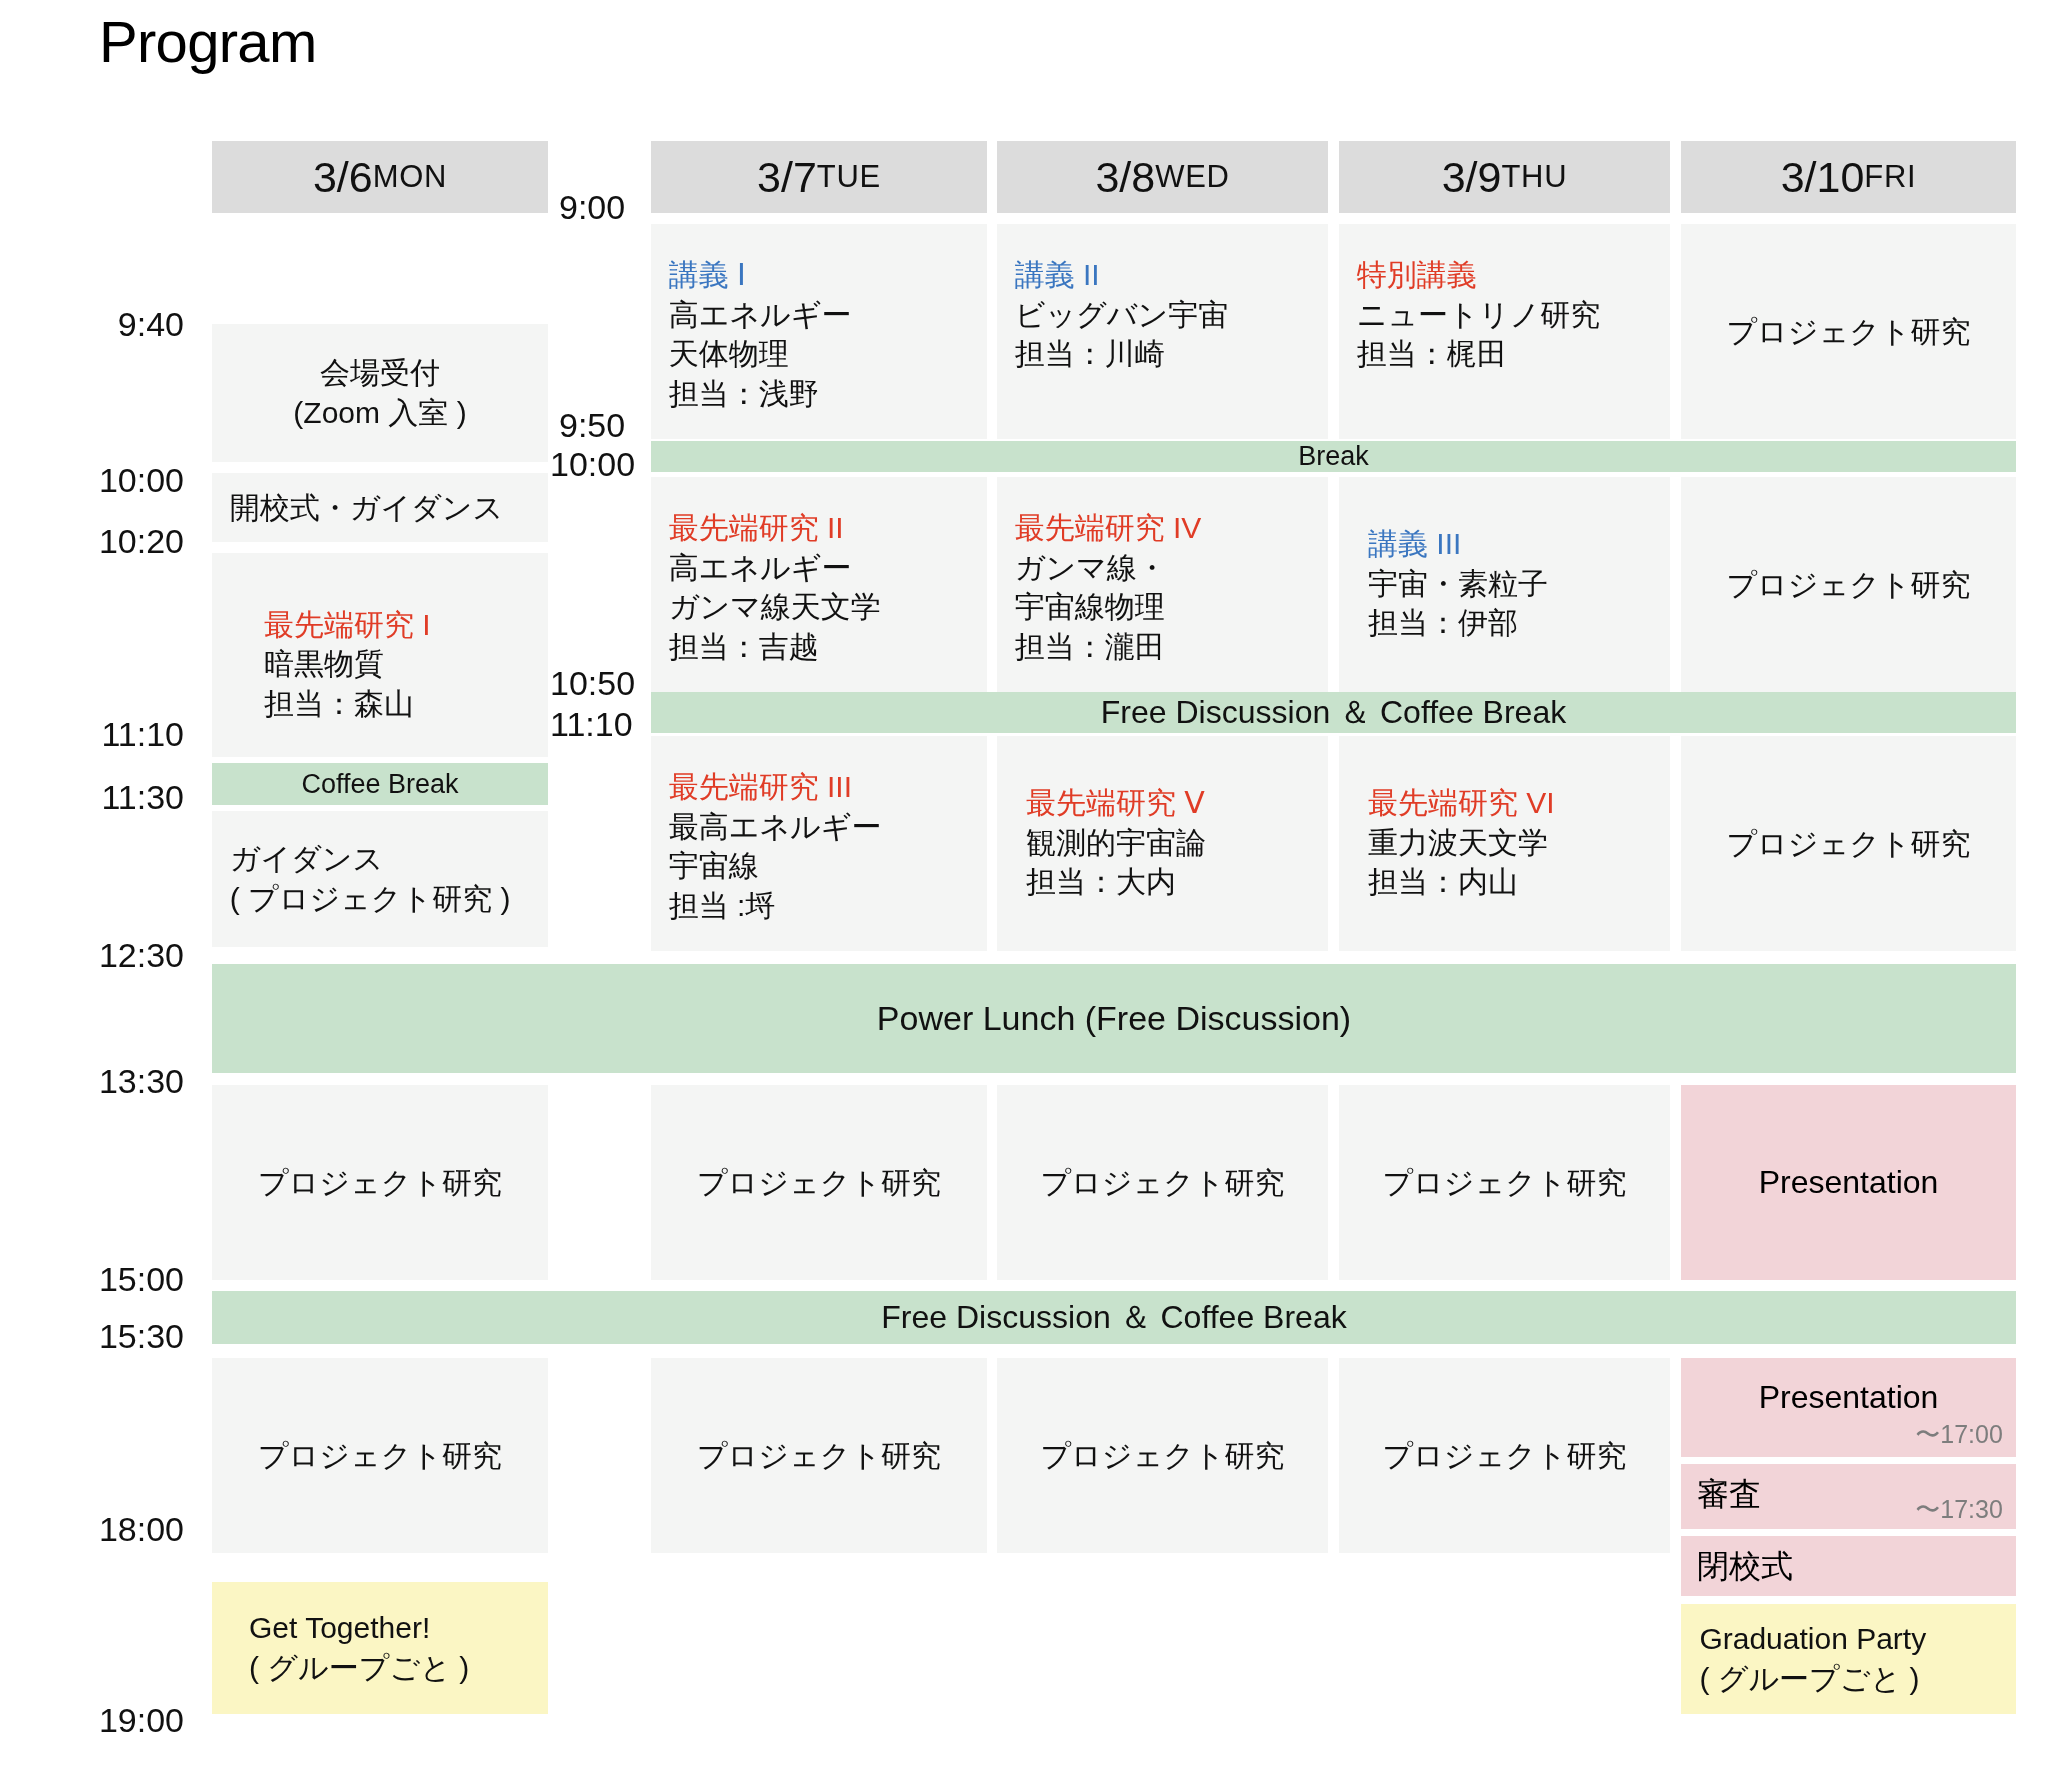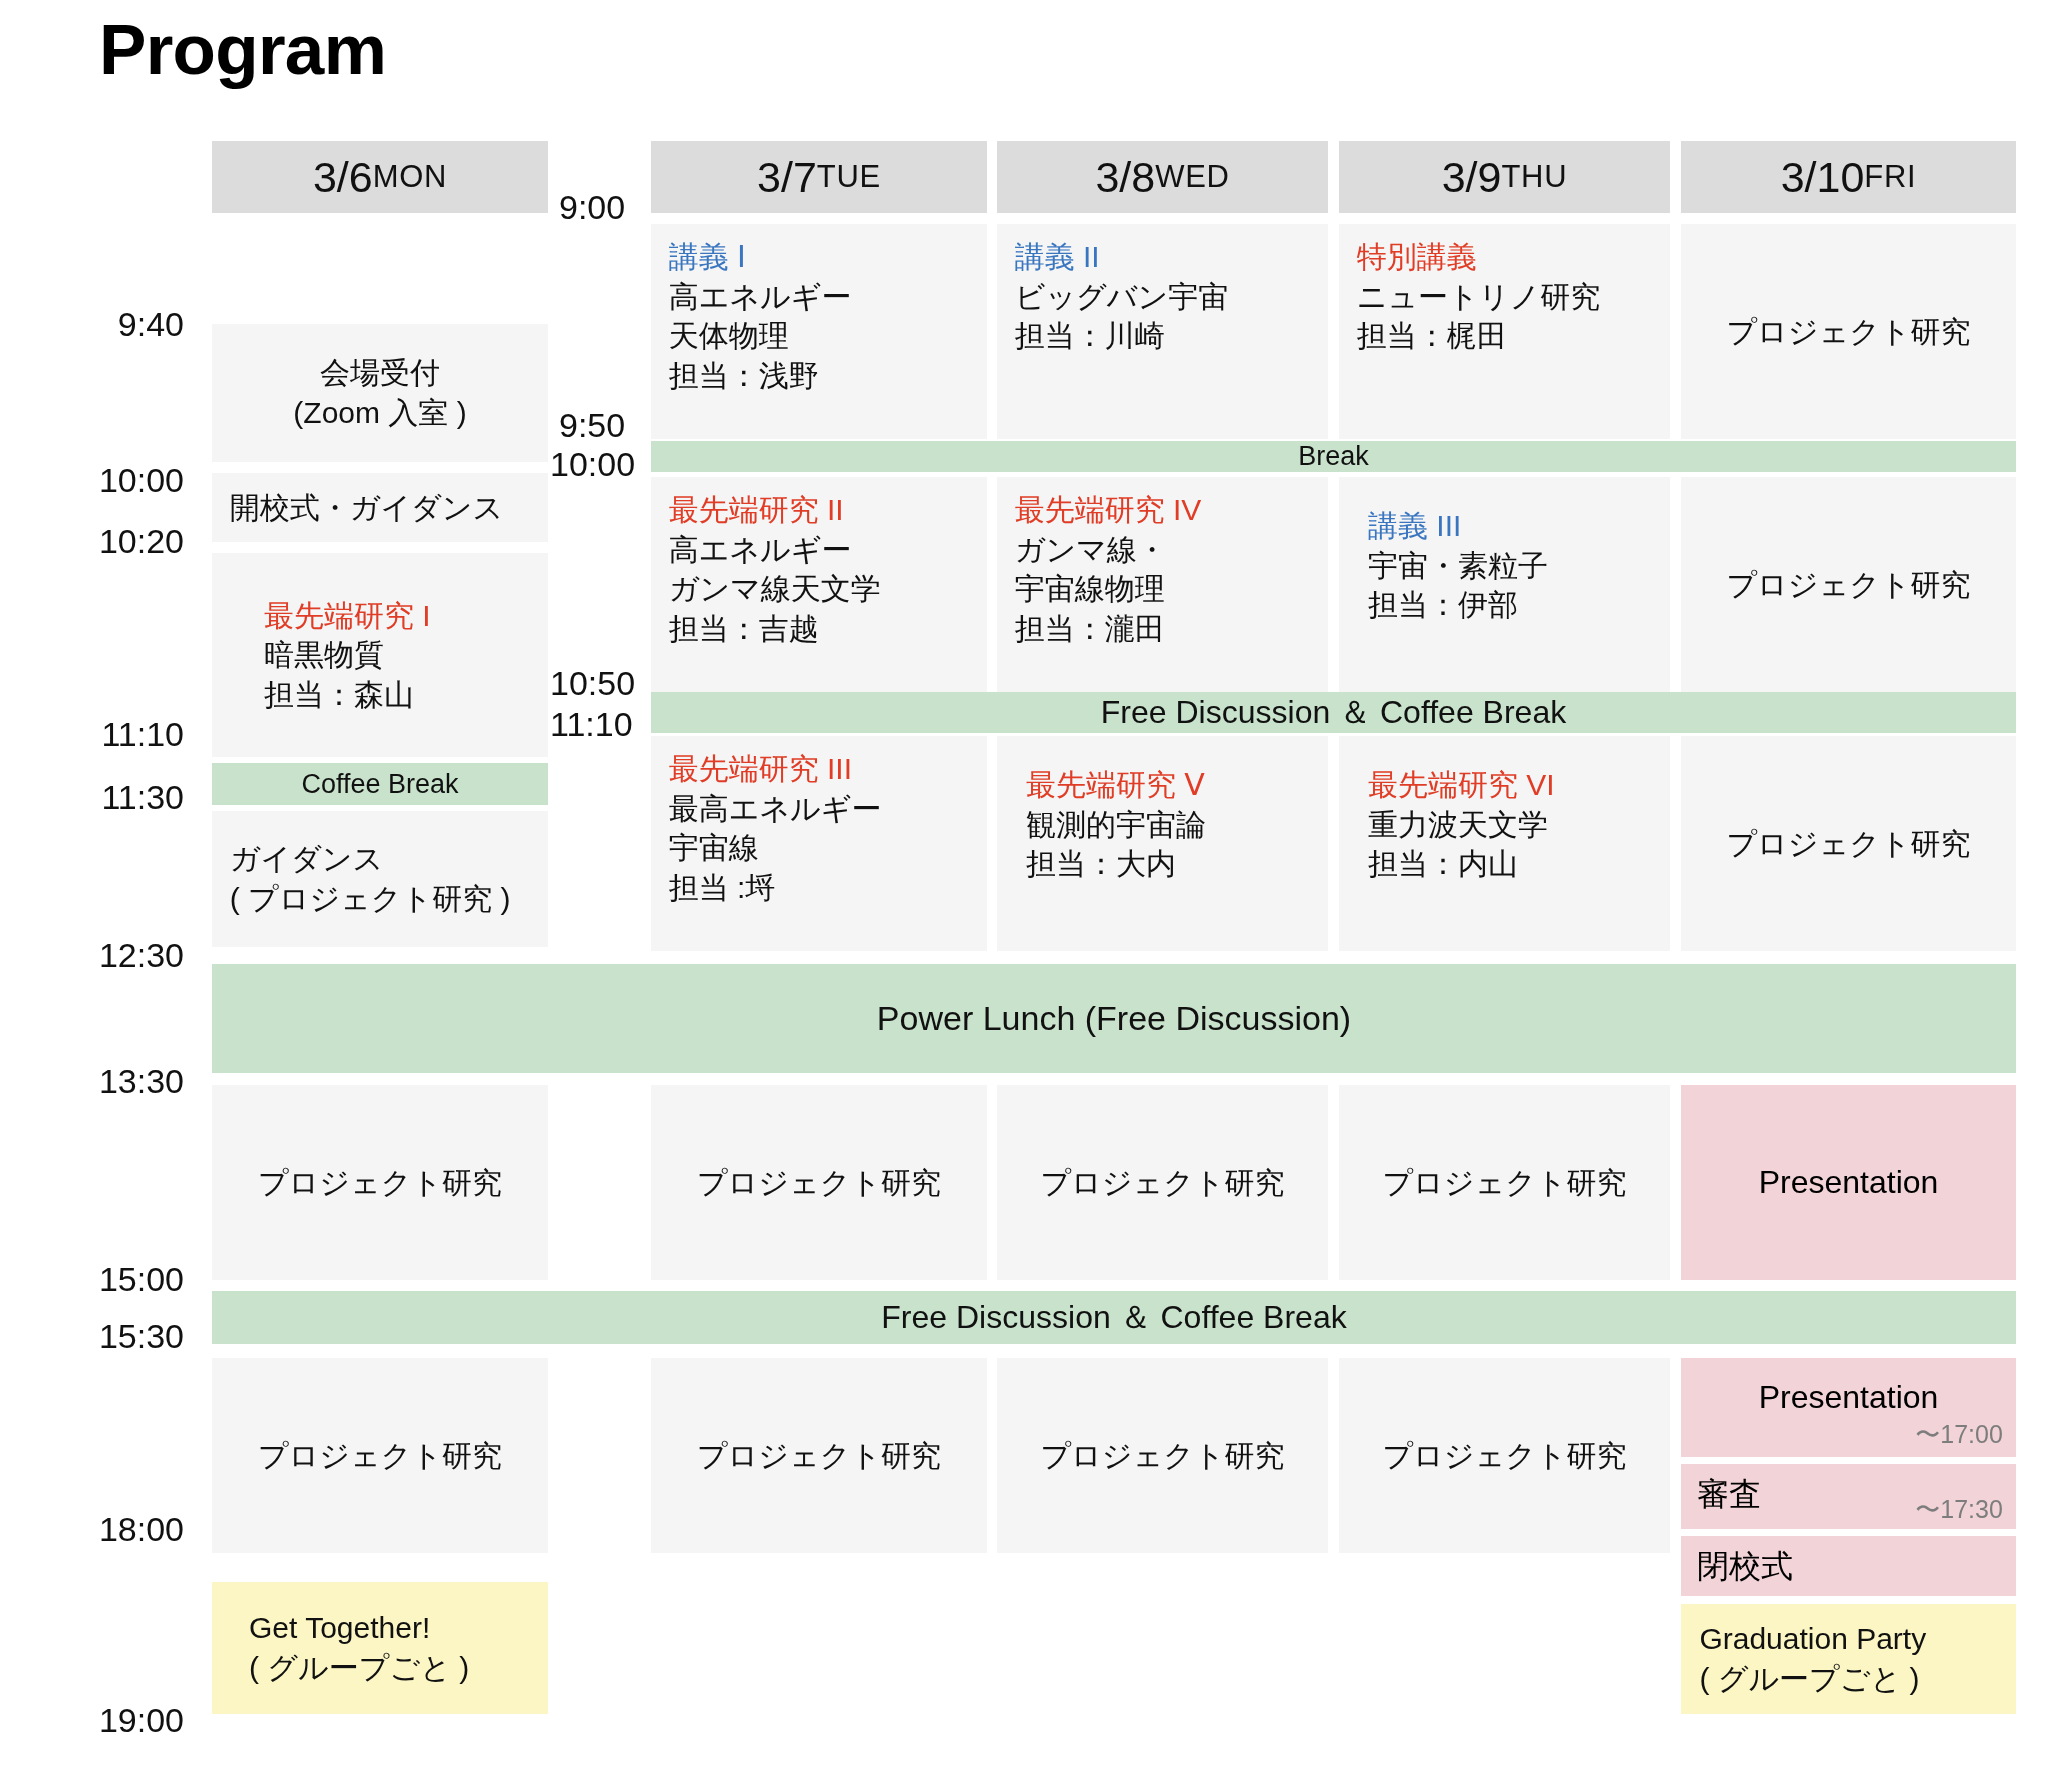--- a/index.html
+++ b/index.html
@@ -9,22 +9,22 @@
     background:#ffffff;
     font-family:"Liberation Sans","DejaVu Sans",sans-serif;
     color:#000;
     position:relative;
     overflow:hidden;
   }
   .page{position:absolute;left:0;top:0;width:2066px;height:1782px;}
 
   .page-title{
     position:absolute;left:99px;top:5.9px;
-    font-size:71px;line-height:1.25;
-    font-weight:700;letter-spacing:-0.7px;
+    font-size:58px;line-height:1.25;
+    font-weight:400;letter-spacing:-0.7px;
     color:#000;
   }
 
   
   .box{position:absolute;box-sizing:border-box;}
 
   .dayhead{
     background:#dcdcdc;
     display:flex;align-items:center;justify-content:center;
     font-size:38px;color:#111;
@@ -35,21 +35,21 @@
   .cell{
     background:#f4f5f4;
     padding:13.2px 17.7px;
     font-size:30px;
     line-height:1.32;
     color:#111;
     box-sizing:border-box;
   }
   .cell.center{display:flex;align-items:center;justify-content:center;text-align:center;}
   .cell.centerline{display:flex;align-items:center;justify-content:flex-start;}
-  .cell .ttl{display:block;}
+  .cell .ttl{display:block;margin-top:18px;}
   .cell .ttl.blue{color:#3a76c0;}
   .cell .ttl.red{color:#e03c26;}
   .cell .ln{display:block;}
 
   .band{
     display:flex;align-items:center;justify-content:center;
     font-size:32px;color:#111;
     background:#c8e2cc;
   }
   .band.small{font-size:27px;}

